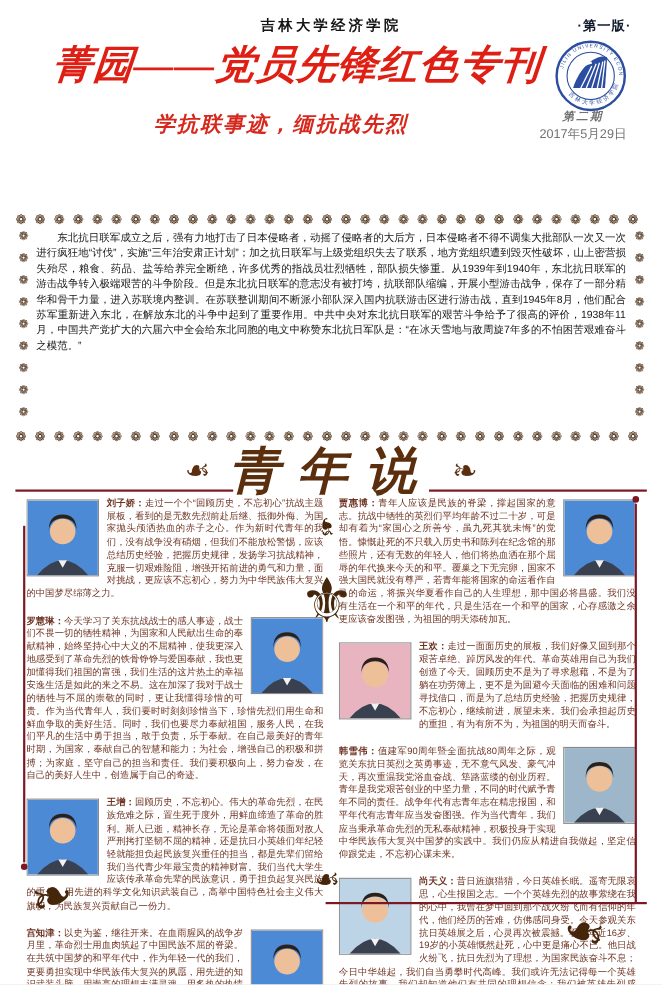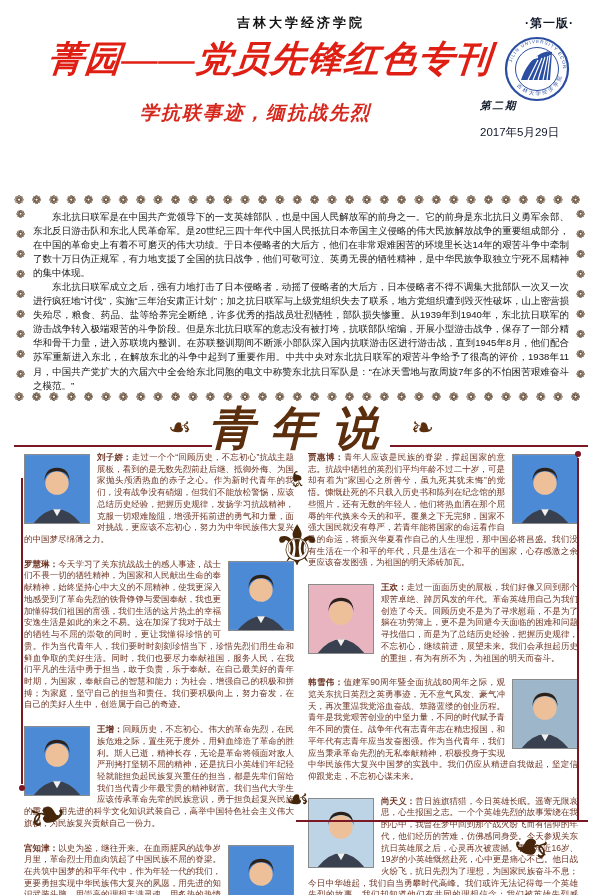--- a/index.html
+++ b/index.html
@@ -11,23 +11,23 @@
   .school{left:0;right:0;top:14px;text-align:center;font-size:13px;font-weight:bold;
           letter-spacing:3px;color:#141414;}
   .edition{right:28px;top:15px;font-size:12px;font-weight:bold;color:#0f172a;letter-spacing:1px;}
   .main-title{left:40px;top:38px;width:460px;text-align:center;font-size:36px;line-height:1.2;
           color:#e01f14;font-weight:bold;font-style:italic;letter-spacing:1px;
           font-family:"Liberation Serif","DejaVu Serif",serif;transform:skewX(-5deg);}
   .subtitle{left:140px;top:100px;width:360px;font-size:19px;color:#d7281e;
           font-weight:bold;font-style:italic;letter-spacing:2px;
           font-family:"Liberation Serif","DejaVu Serif",serif;}
   .logo{right:32px;top:36px;width:66px;height:66px;}
-  .issue{right:22px;top:99px;width:100px;text-align:left;color:#0f172a;}
+  .issue{right:22px;top:99px;width:100px;text-align:center;color:#737373;}
   .issue-no{font-size:10.5px;font-weight:bold;font-style:italic;letter-spacing:2px;}
-  .issue-date{font-size:11.5px;margin-top:12px;}
+  .issue-date{font-size:11.5px;margin-top:1px;}
 
   
   .masthead{left:56px;top:137px;font-size:9px;color:#3c3c3c;letter-spacing:1px;}
   .masthead div{margin-bottom:9px;}
 
   
   .article-box{left:14px;top:193px;width:574px;height:212px;}
   .orn{color:#3f2106;overflow:hidden;white-space:nowrap;user-select:none;}
   .orn-top,.orn-bottom{position:absolute;left:0;right:0;height:15px;font-size:12px;
           line-height:15px;letter-spacing:2px;text-align:center;}
@@ -110,21 +110,20 @@
     <div class="issue-date">2017年5月29日</div>
   </div>
 
 
   <div class="abs article-box">
     <div class="orn orn-top">❁ ❁ ❁ ❁ ❁ ❁ ❁ ❁ ❁ ❁ ❁ ❁ ❁ ❁ ❁ ❁ ❁ ❁ ❁ ❁ ❁ ❁ ❁ ❁ ❁ ❁ ❁ ❁ ❁ ❁ ❁ ❁ ❁ ❁ ❁ ❁ ❁ ❁ ❁ ❁ ❁ ❁ ❁ ❁ ❁ ❁ </div>
     <div class="orn orn-bottom">❁ ❁ ❁ ❁ ❁ ❁ ❁ ❁ ❁ ❁ ❁ ❁ ❁ ❁ ❁ ❁ ❁ ❁ ❁ ❁ ❁ ❁ ❁ ❁ ❁ ❁ ❁ ❁ ❁ ❁ ❁ ❁ ❁ ❁ ❁ ❁ ❁ ❁ ❁ ❁ ❁ ❁ ❁ ❁ ❁ ❁ </div>
     <div class="orn orn-left">❁ ❁ ❁ ❁ ❁ ❁ ❁ ❁ ❁ ❁ ❁ ❁ ❁ ❁ </div>
     <div class="orn orn-right">❁ ❁ ❁ ❁ ❁ ❁ ❁ ❁ ❁ ❁ ❁ ❁ ❁ ❁ </div>
     <div class="article-text">
-      <p>东北抗日联军是在中国共产党领导下的一支英雄部队，也是中国人民解放军的前身之一。它的前身是东北抗日义勇军余部、东北反日游击队和东北人民革命军。是20世纪三四十年代中国人民抵抗日本帝国主义侵略的伟大民族解放战争的重要组成部分，在中国的革命史上有着不可磨灭的伟大功绩。于日本侵略者的大后方，他们在非常艰难困苦的环境里长达14年的艰苦斗争中牵制了数十万日伪正规军，有力地支援了全国的抗日战争，他们可敬可泣、英勇无畏的牺牲精神，是中华民族争取独立宁死不屈精神的集中体现。</p>
       <p>东北抗日联军成立之后，强有力地打击了日本侵略者，动摇了侵略者的大后方，日本侵略者不得不调集大批部队一次又一次进行疯狂地“讨伐”，实施“三年治安肃正计划”；加之抗日联军与上级党组织失去了联系，地方党组织遭到毁灭性破坏，山上密营损失殆尽，粮食、药品、盐等给养完全断绝，许多优秀的指战员壮烈牺牲，部队损失惨重。从1939年到1940年，东北抗日联军的游击战争转入极端艰苦的斗争阶段。但是东北抗日联军的意志没有被打垮，抗联部队缩编，开展小型游击战争，保存了一部分精华和骨干力量，进入苏联境内整训。在苏联整训期间不断派小部队深入国内抗联游击区进行游击战，直到1945年8月，他们配合苏军重新进入东北，在解放东北的斗争中起到了重要作用。中共中央对东北抗日联军的艰苦斗争给予了很高的评价，1938年11月，中国共产党扩大的六届六中全会给东北同胞的电文中称赞东北抗日军队是：“在冰天雪地与敌周旋7年多的不怕困苦艰难奋斗之模范。”</p>
     </div>
   </div>
 
   <div class="abs rule rule-left"></div>
   <div class="abs rule rule-right"></div>
   <div class="abs swash swash-left">☙</div>
   <div class="abs swash swash-right">☙</div>
   <div class="abs youth-title">青年说</div>
   <div class="abs curl-top">☙</div>

